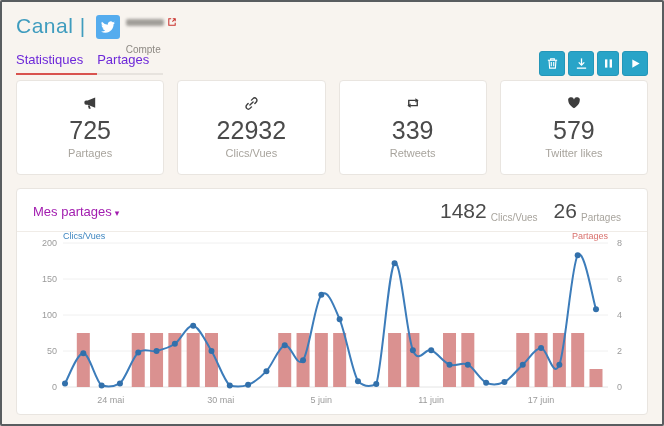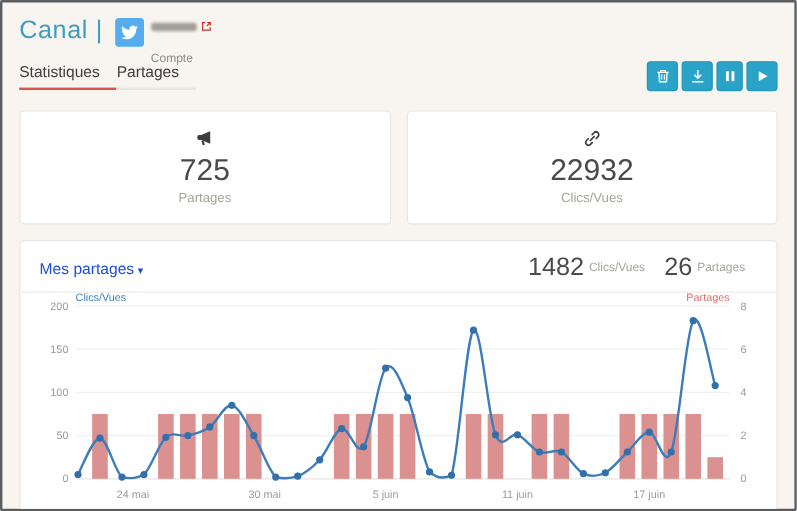--- a/index.html
+++ b/index.html
@@ -20,46 +20,46 @@
   .acct-text { margin-left:6px; }
   .acct-row { display:flex; align-items:center; height:12px; margin-top:4px; }
   .redacted { display:inline-block; width:38px; height:7px; background:#93908b;
               border-radius:2px; filter:blur(1.5px); opacity:.85; }
   .ext-ic { margin-left:4px; }
   .acct-label { font-size:10px; color:#8d8983; margin-top:16px; }
 
   
   .tabrow { margin-top:2px; display:flex; justify-content:space-between; align-items:flex-start; height:30px; }
   .tabs { display:inline-flex; }
-  .tab { font-size:13px; color:#404040; text-decoration:none; padding:2px 14px 6px 0; cursor:pointer;
+  .tab { font-size:13px; color:#6d28d9; text-decoration:none; padding:2px 14px 6px 0; cursor:pointer;
          border-bottom:2px solid #e7e3de; }
   .tab.active { border-bottom-color:#d9534f; }
   .actions { display:flex; gap:3px; margin-top:1px; }
   .btn { width:26px; height:25px; background:#29a4c8; border:1px solid #2496b8; border-radius:3px;
          display:flex; align-items:center; justify-content:center; cursor:pointer; }
   .btn:nth-child(3){ width:22px; }
 
   
-  .cards { margin-top:12px; display:flex; gap:13px; }
+  .cards { display:flex; gap:13px; }
   .card { flex:1; height:95px; background:#fff; border:1px solid #e9e5e0; border-radius:4px;
           display:flex; flex-direction:column; align-items:center; justify-content:center; }
   .card .ic { height:16px; color:#3d3d3d; }
   .card .num { font-size:25px; color:#4a4a4a; font-weight:400; margin-top:5px; line-height:1.05; }
   .card .lbl { font-size:11px; color:#a8a49d; margin-top:3px; }
 
   
   .panel { margin-top:13px; height:227px; background:#fff; border:1px solid #e9e5e0;
            border-radius:4px; overflow:hidden; }
   .panel-header { display:flex; justify-content:space-between; align-items:center;
                   padding:10px 16px 8px 16px; border-bottom:1px solid #f0ece7; }
   .filters { display:flex; gap:22px; }
-  .dd { font-size:13px; color:#1d4ed8; cursor:pointer; }
+  .dd { font-size:13px; color:#a21caf; cursor:pointer; }
   .dd .caret { font-size:9px; margin-left:3px; }
   .summary { display:flex; align-items:baseline; gap:16px; padding-right:10px; }
-  .metric { display:flex; align-items:center; }
+  .metric { display:flex; align-items:flex-end; }
   .metric .val { font-size:21px; color:#4a4a4a; }
   .metric .ml { font-size:10px; color:#a8a49d; margin-left:4px; }
   .chart-wrap { position:relative; }
   svg.chart { display:block; }
 </style>
 </head>
 <body>
 
 <div class="frame">
   <div class="content">
@@ -135,20 +135,41 @@
       <div class="card">
         <span class="ic">
           <svg width="15" height="15" viewBox="0 0 16 16" fill="none" stroke="#3d3d3d" stroke-width="1.5" stroke-linecap="round">
               <path d="M6.3 9.7l3.4-3.4"></path>
               <path d="M8 4.4l1.6-1.6a2.4 2.4 0 013.5 3.5L11.6 7.9"></path>
               <path d="M8 11.6l-1.6 1.6a2.4 2.4 0 01-3.5-3.5L4.4 8.1"></path>
             </svg>
         </span>
         <div class="num">22932</div>
         <div class="lbl">Clics/Vues</div>
+      </div>
+      <div class="card">
+        <span class="ic">
+          <svg width="16" height="14" viewBox="0 0 17 14" fill="none" stroke="#3d3d3d" stroke-width="1.5">
+              <path d="M4 10V4.2h7.5"></path>
+              <polygon fill="#3d3d3d" stroke="none" points="11,2 14.5,4.2 11,6.4"></polygon>
+              <path d="M13 4v5.8H5.5"></path>
+              <polygon fill="#3d3d3d" stroke="none" points="6,7.6 2.5,9.8 6,12"></polygon>
+            </svg>
+        </span>
+        <div class="num">339</div>
+        <div class="lbl">Retweets</div>
+      </div>
+      <div class="card">
+        <span class="ic">
+          <svg width="14" height="14" viewBox="0 0 16 16" fill="#3d3d3d">
+              <path d="M8 14S1.5 9.8 1.5 5.7A3.2 3.2 0 018 3.9a3.2 3.2 0 016.5 1.8C14.5 9.8 8 14 8 14z"></path>
+            </svg>
+        </span>
+        <div class="num">579</div>
+        <div class="lbl">Twitter likes</div>
       </div>
     </div>
 
     <section class="panel">
       <div class="panel-header">
         <div class="filters">
           <span class="dd"><span>Mes partages</span><span class="caret">▾</span></span>
         </div>
         <div class="summary">
           <span class="metric">

